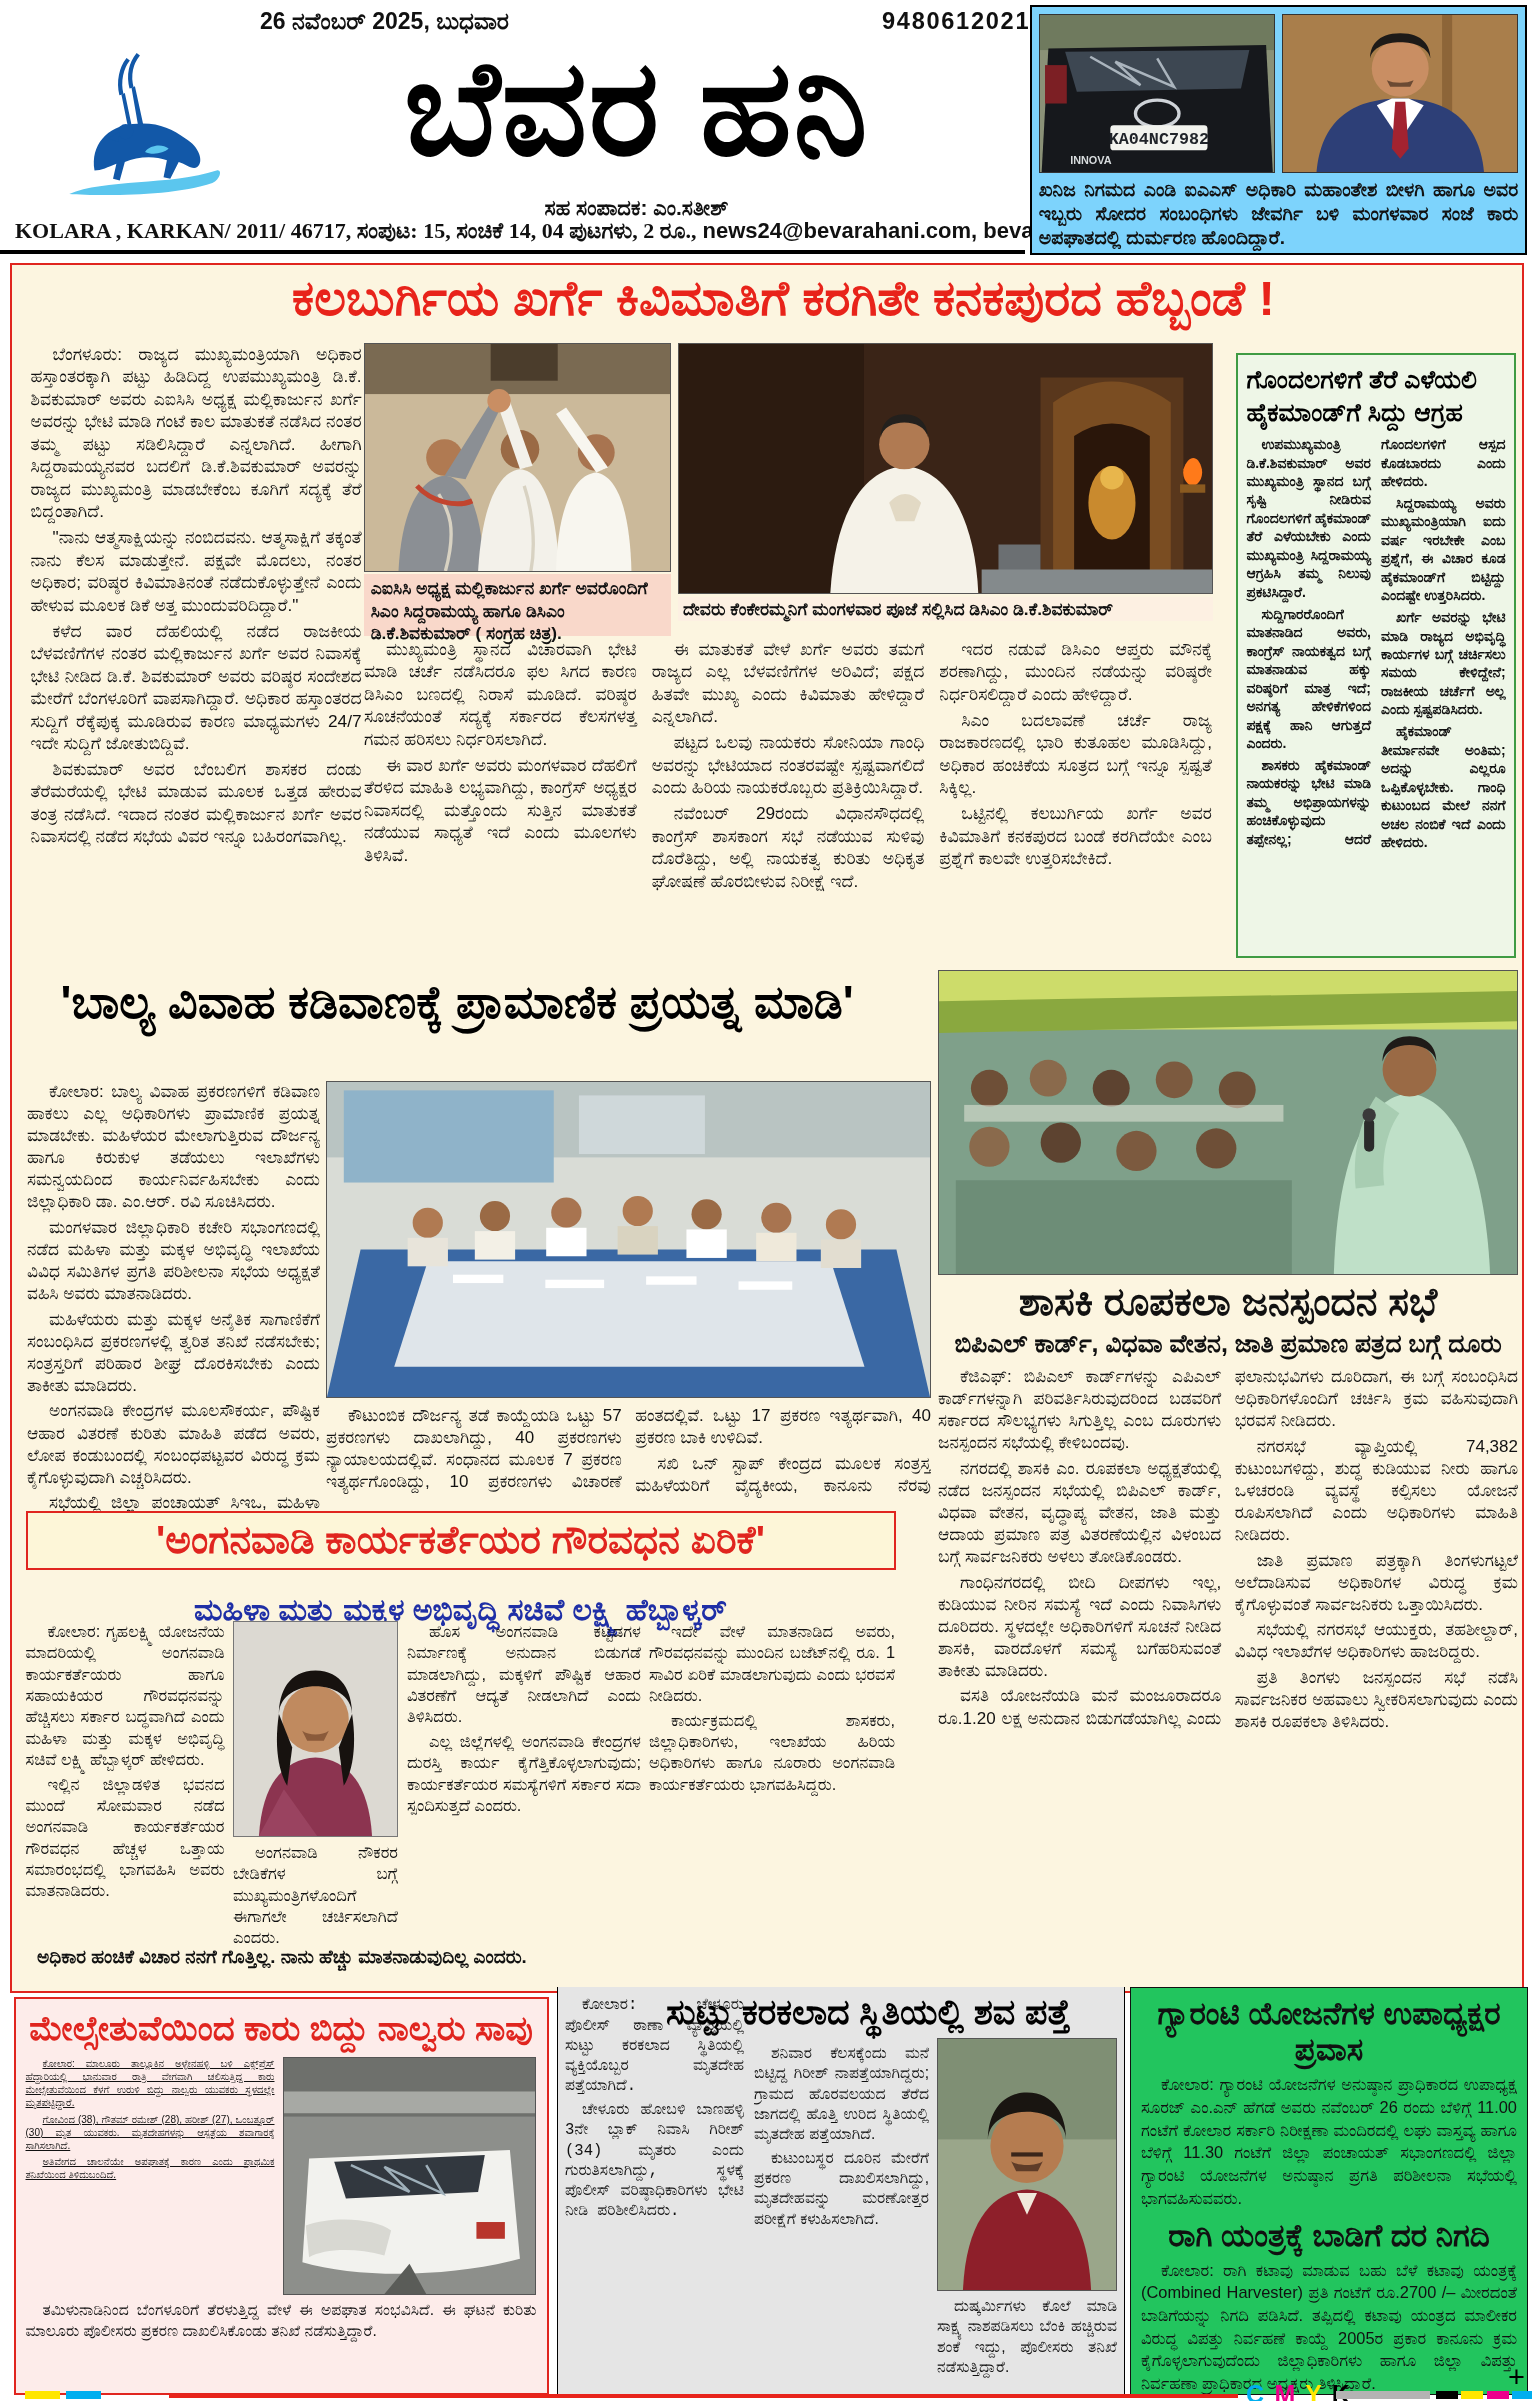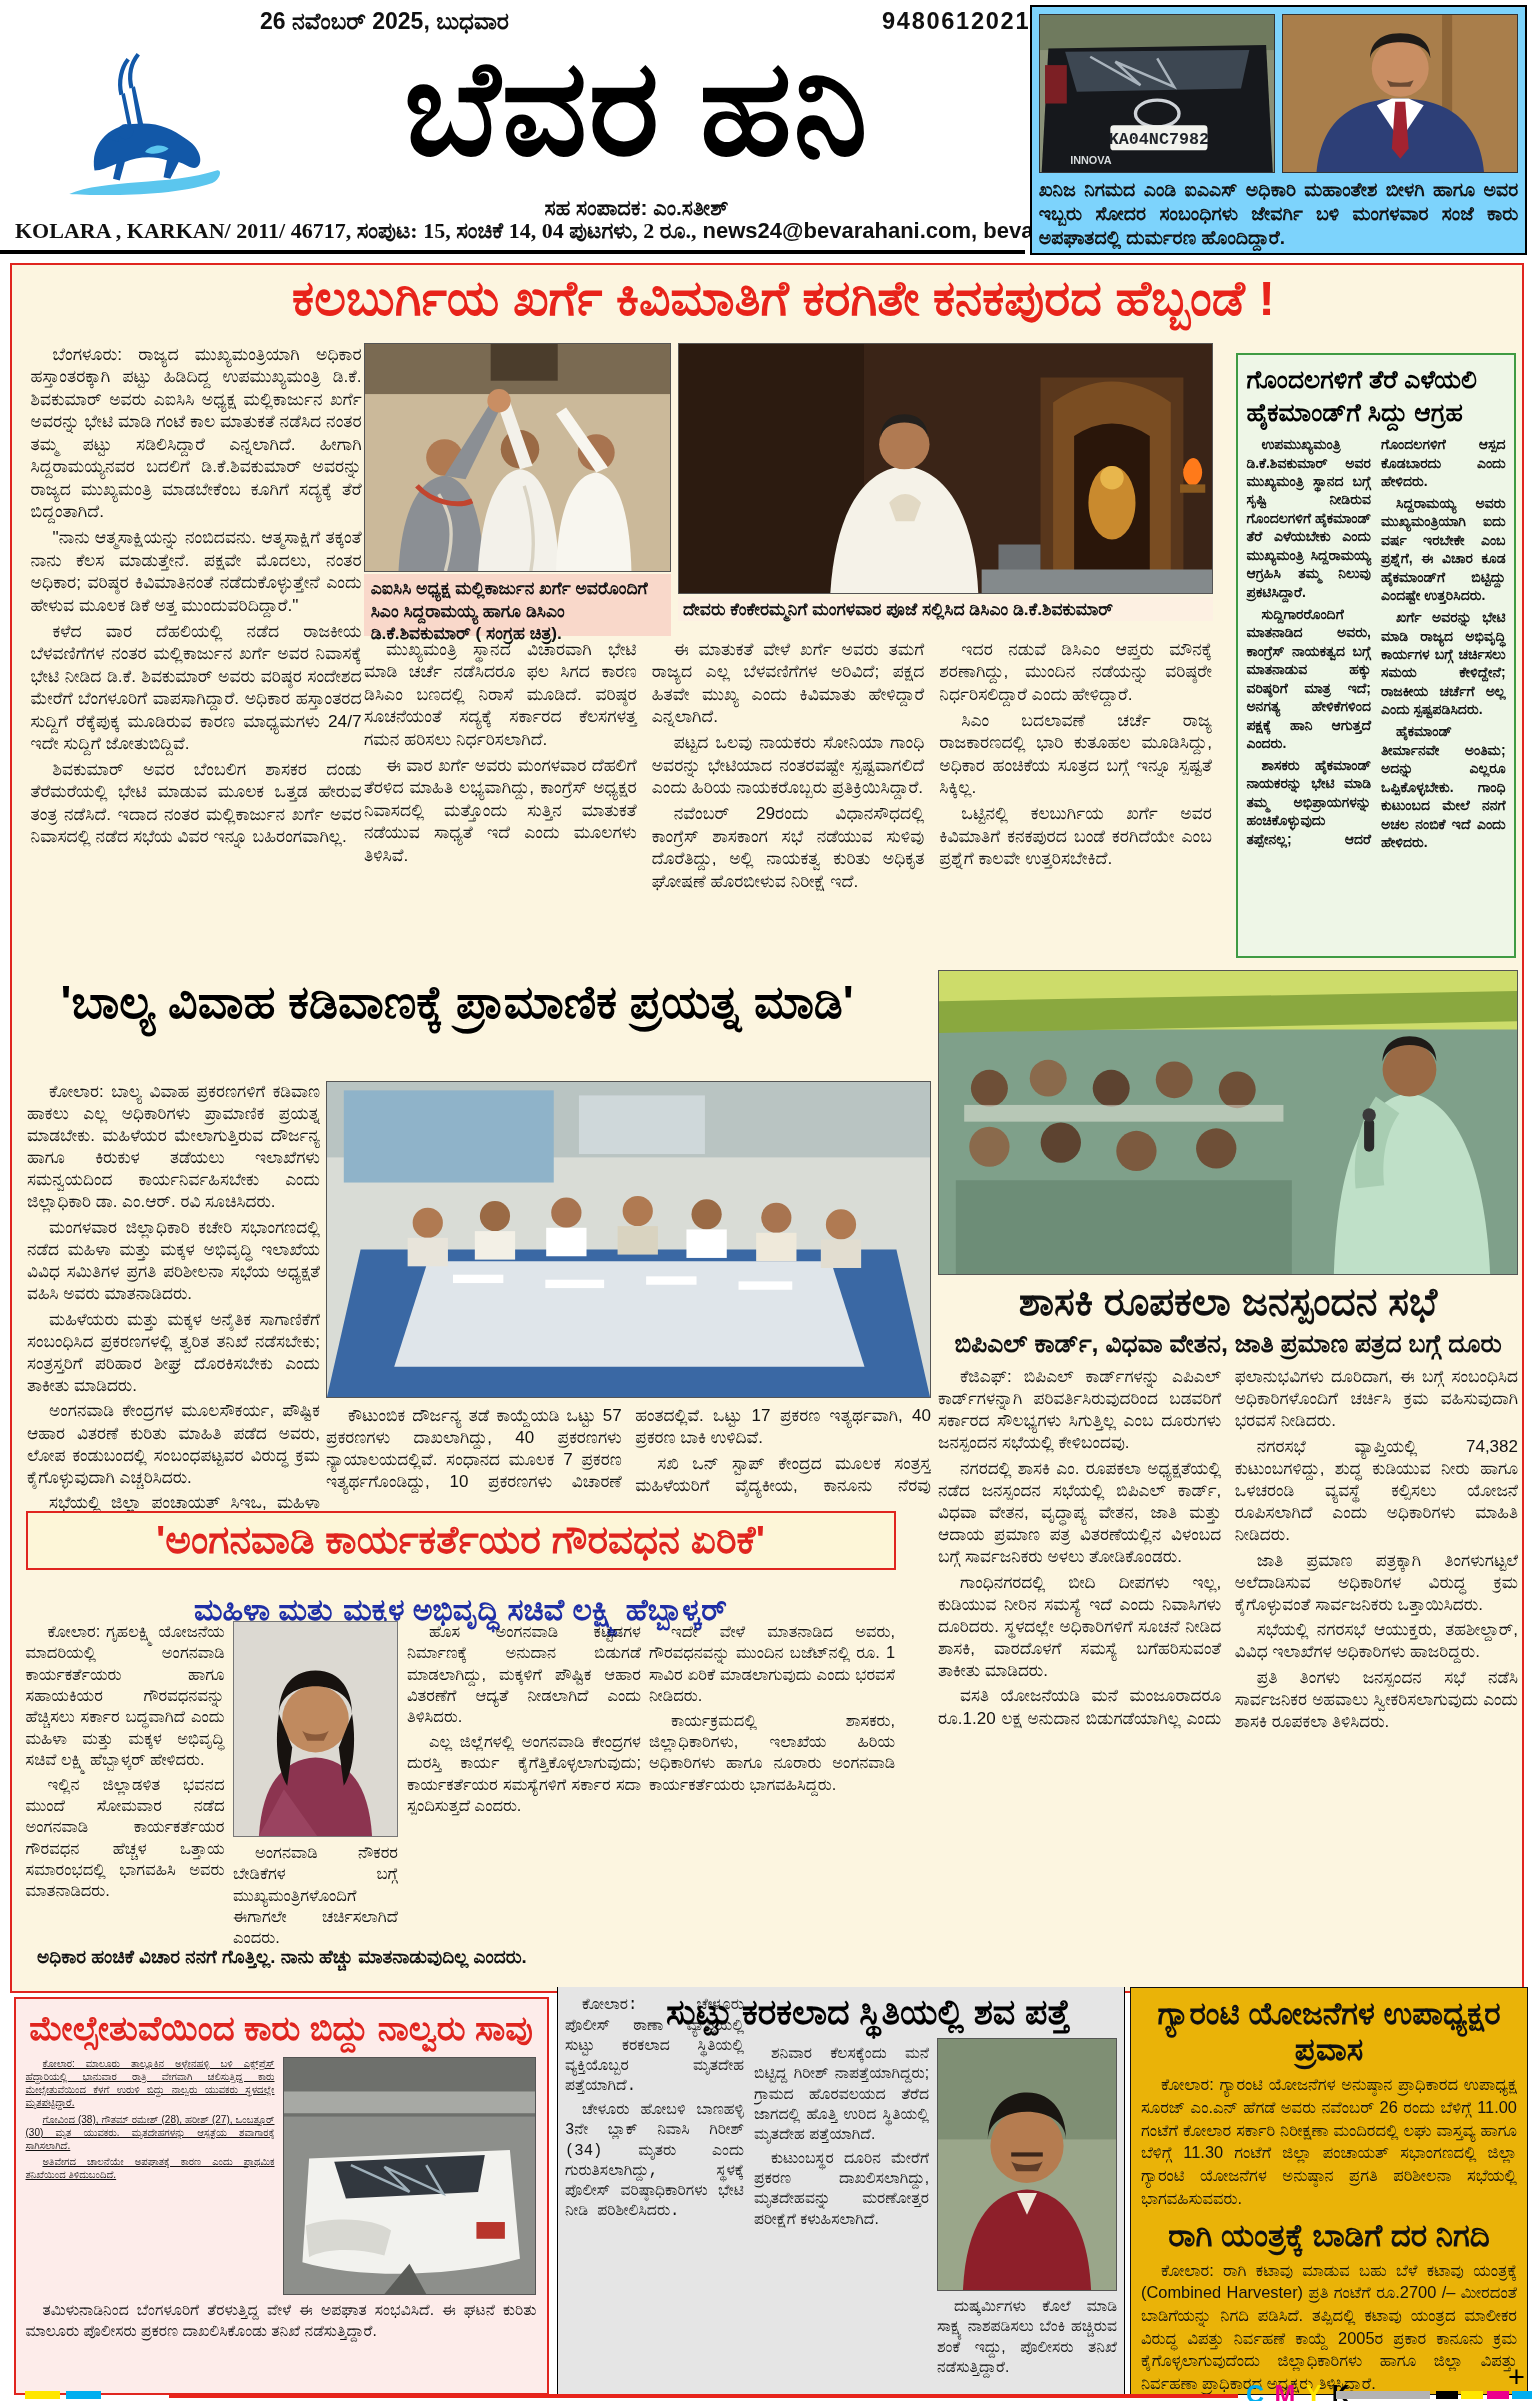--- a/index.html
+++ b/index.html
@@ -80,21 +80,21 @@
 
   .b-mid { left:557px; top:1987px; width:568px; height:408px; background:#e5e5e5; border-left:1.7px solid #000; border-right:1.7px solid #000; }
   .b-mid h2 { position:absolute; left:108px; top:5px; width:459px; font-size:35px; font-weight:900; color:#000; }
   .b-mid .col { position:absolute; font-size:15.6px; overflow:hidden; }
   .b-mid .col p { text-align:justify; text-indent:17px; margin-bottom:3.4px; line-height:1.3; }
   .b-mid-c1 { left:7px; top:8.4px; width:179px; height:393px;font-family:Liberation Mono, monospace; }
   .b-mid-c2 { left:196px; top:56px; width:175px; height:346px; }
   .photo7 { position:absolute; left:379px; top:51px; width:180px; height:253px; border:1.7px solid #555; overflow:hidden; }
   .b-mid-c3 { left:379px; top:309px; width:180px; height:93px; }
 
-  .b-right { left:1130px; top:1987px; width:398px; height:408px; border:1.7px solid #111; background:#eab308; padding:6.7px 10px; }
+  .b-right { left:1130px; top:1987px; width:398px; height:408px; border:1.7px solid #111; background:#22c55e; padding:6.7px 10px; }
   .b-right h2 { font-size:31px; font-weight:900; text-align:center; margin:1.7px 0 5px; }
   .b-right .nb p { text-align:justify; text-indent:20px; font-size:16.4px; line-height:1.38; margin-bottom:3.4px; }
   .b-right h2.second { margin-top:8.4px; }
 
   
   .mark { position:absolute; }
   .m-yellow1 { left:25px; top:2391px; width:35px; height:7.6px; background:#ffe600; }
   .m-cyan1 { left:66px; top:2391px; width:35px; height:7.6px; background:#00aeef; }
   .m-redline { left:169px; top:2394px; width:1069px; height:4.2px; background:#e8231a; }
   .cmyk-text { left:1246px; top:2380px; font-size:25px; font-weight:800; letter-spacing:1.7px; }

